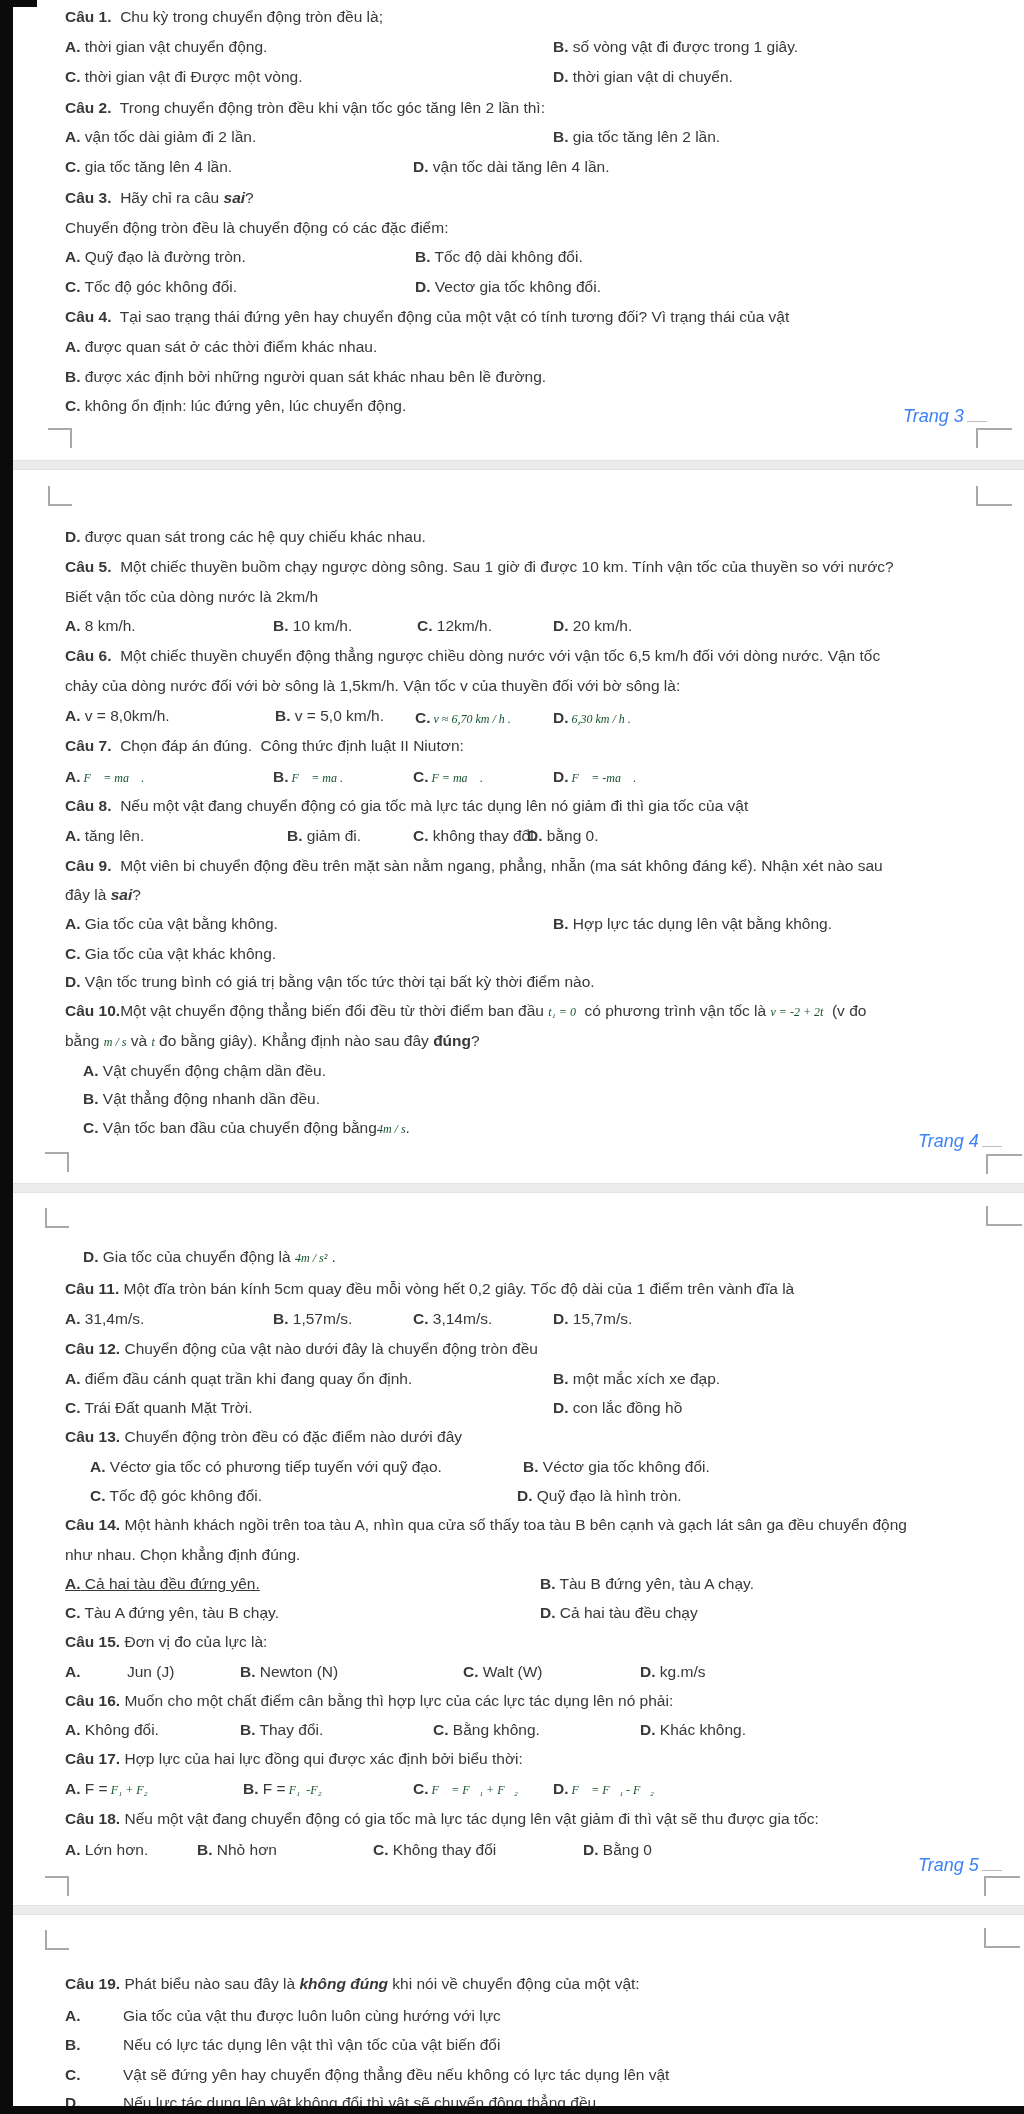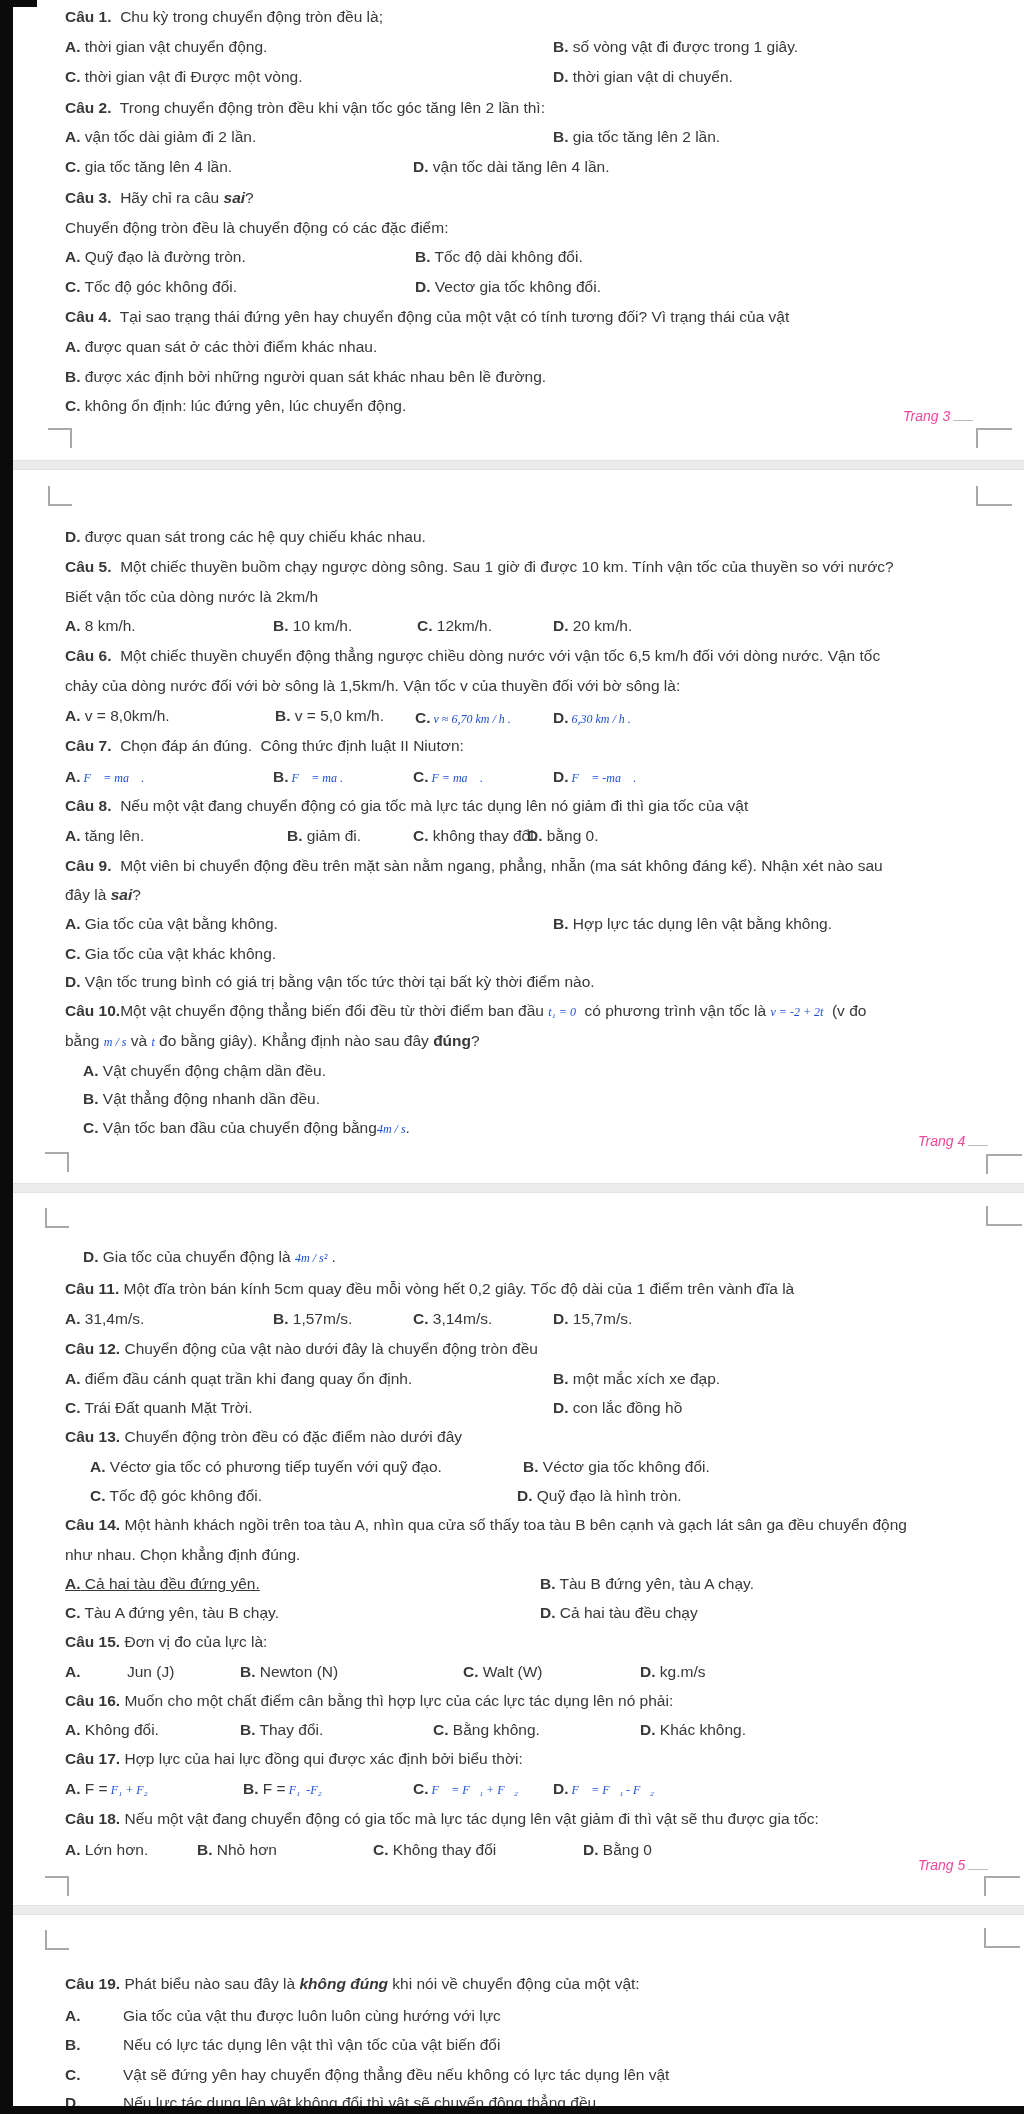--- a/index.html
+++ b/index.html
@@ -5,22 +5,22 @@
   html,body{margin:0;padding:0;}
   body{
     width:1024px;height:2114px;position:relative;overflow:hidden;
     background:#ffffff;font-family:"Liberation Sans",sans-serif;
   }
   #doc{position:absolute;left:0;top:0;width:1024px;height:2114px;filter:blur(0.3px);}
   .line{position:absolute;white-space:pre;font-size:15.5px;line-height:18px;color:#383838;}
   .run-r{}
   .run-b{font-weight:bold;}
   .run-bi{font-weight:bold;font-style:italic;}
-  .run-m{font-family:"Liberation Serif",serif;font-style:italic;font-size:12px;color:#1d4ed8;}
-  .run-g{font-style:italic;color:#ec4899;font-size:14px;}
+  .run-m{font-family:"Liberation Serif",serif;font-style:italic;font-size:12px;color:#14532d;}
+  .run-g{font-style:italic;color:#3b82f6;font-size:18px;}
   .run-ul{display:inline-block;width:20px;height:13px;border-bottom:1.5px solid #bdbdbd;margin-left:3px;}
   .page-footer{color:#9b9b9b;}
   .band{position:absolute;left:13px;width:1011px;height:8px;background:#ececec;
         border-top:1px solid #e2e2e2;border-bottom:1px solid #e2e2e2;}
   .mark{position:absolute;height:18px;}
   .m-tr{border-top:2px solid #a9a9a9;border-right:2px solid #a9a9a9;}
   .m-tl{border-top:2px solid #a9a9a9;border-left:2px solid #a9a9a9;}
   .m-bl{border-bottom:2px solid #a9a9a9;border-left:2px solid #a9a9a9;}
   .edge-left{position:absolute;left:0;top:0;width:13px;height:2114px;background:#0b0b0b;}
   .edge-bottom{position:absolute;left:0;top:2106px;width:1024px;height:8px;background:#0b0b0b;}

